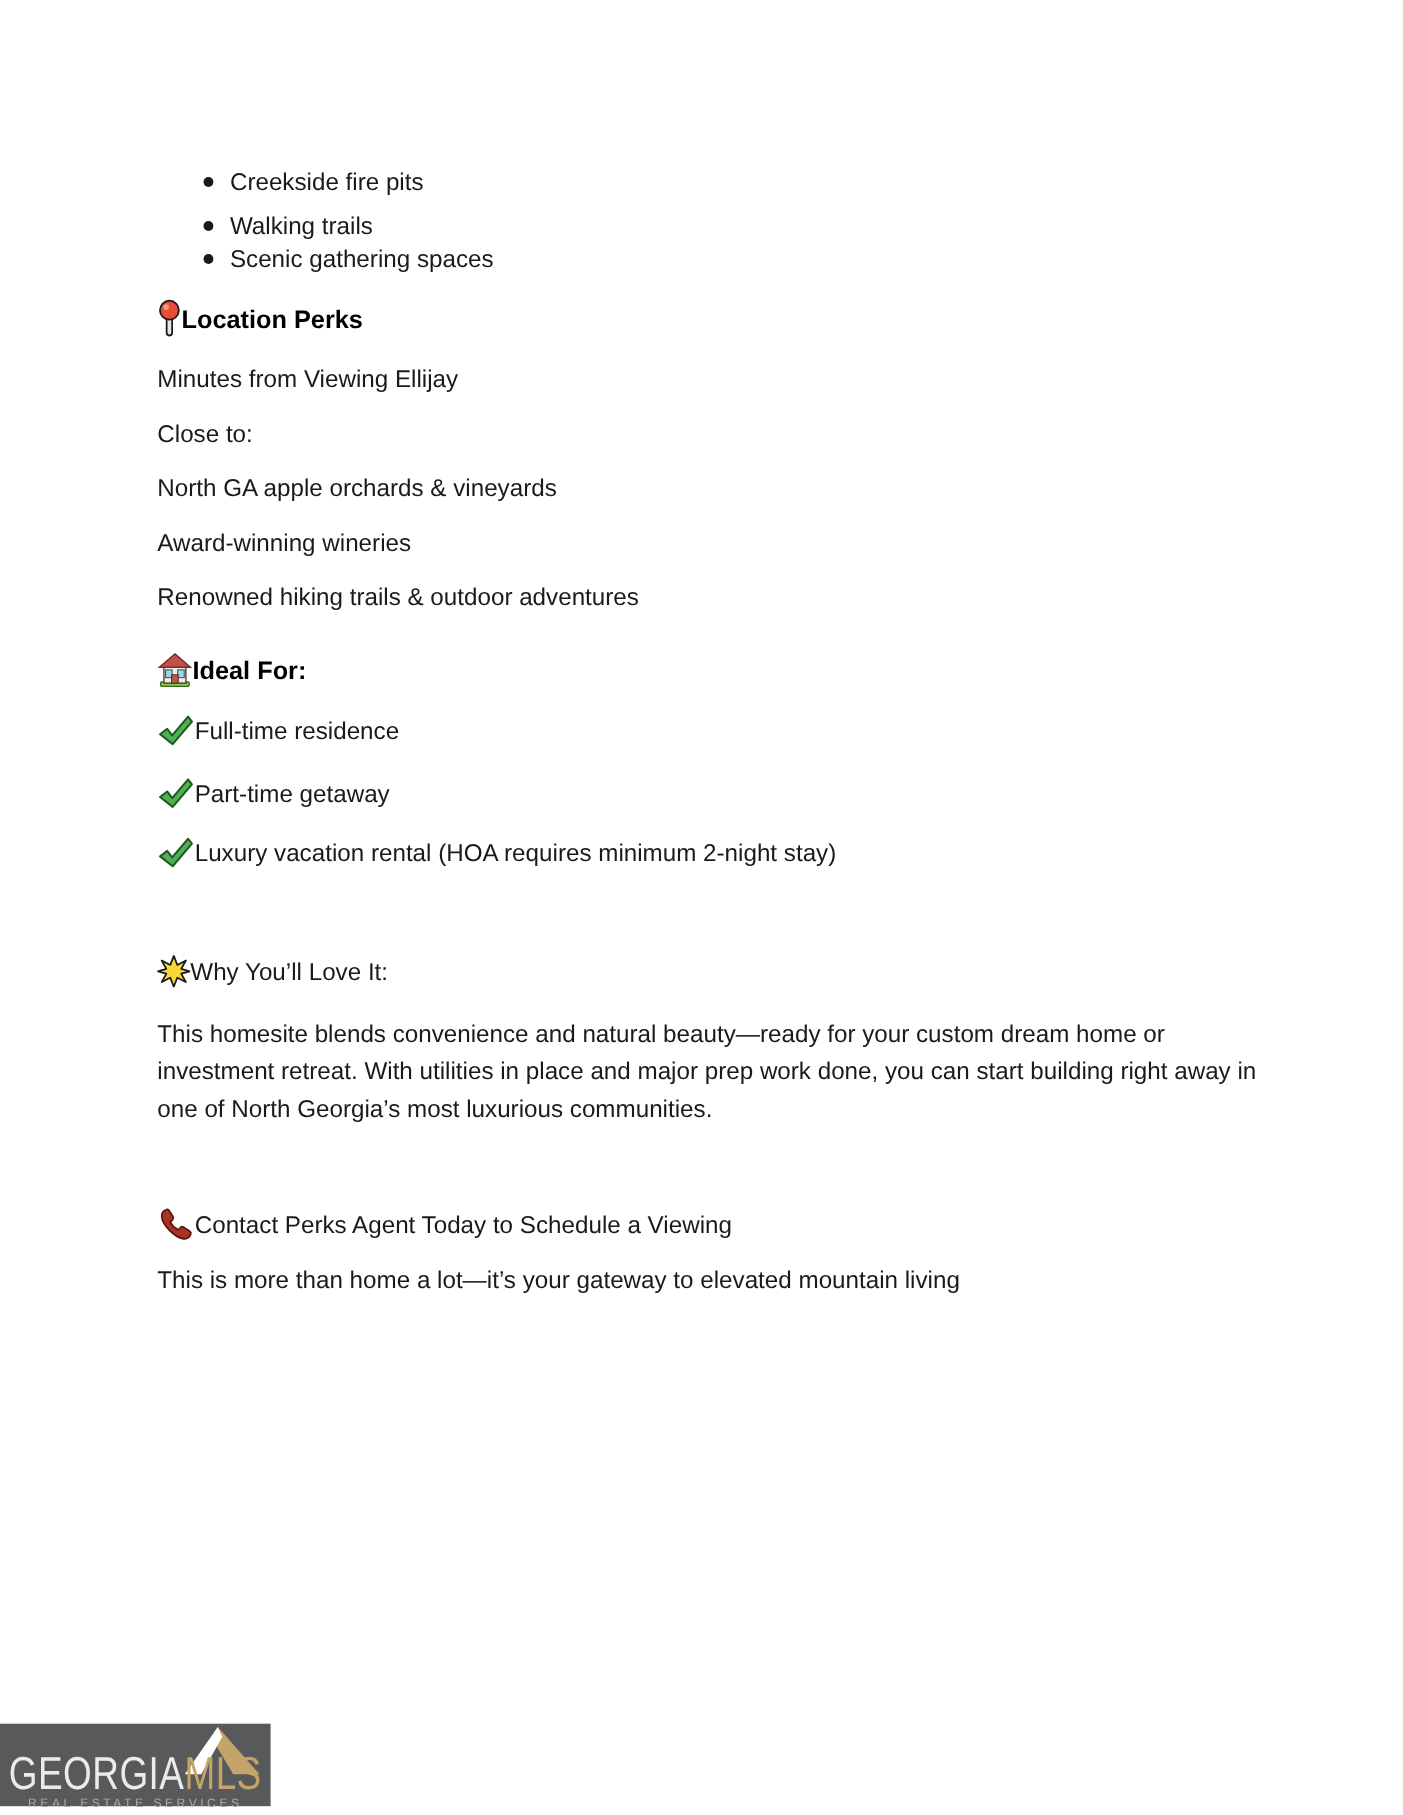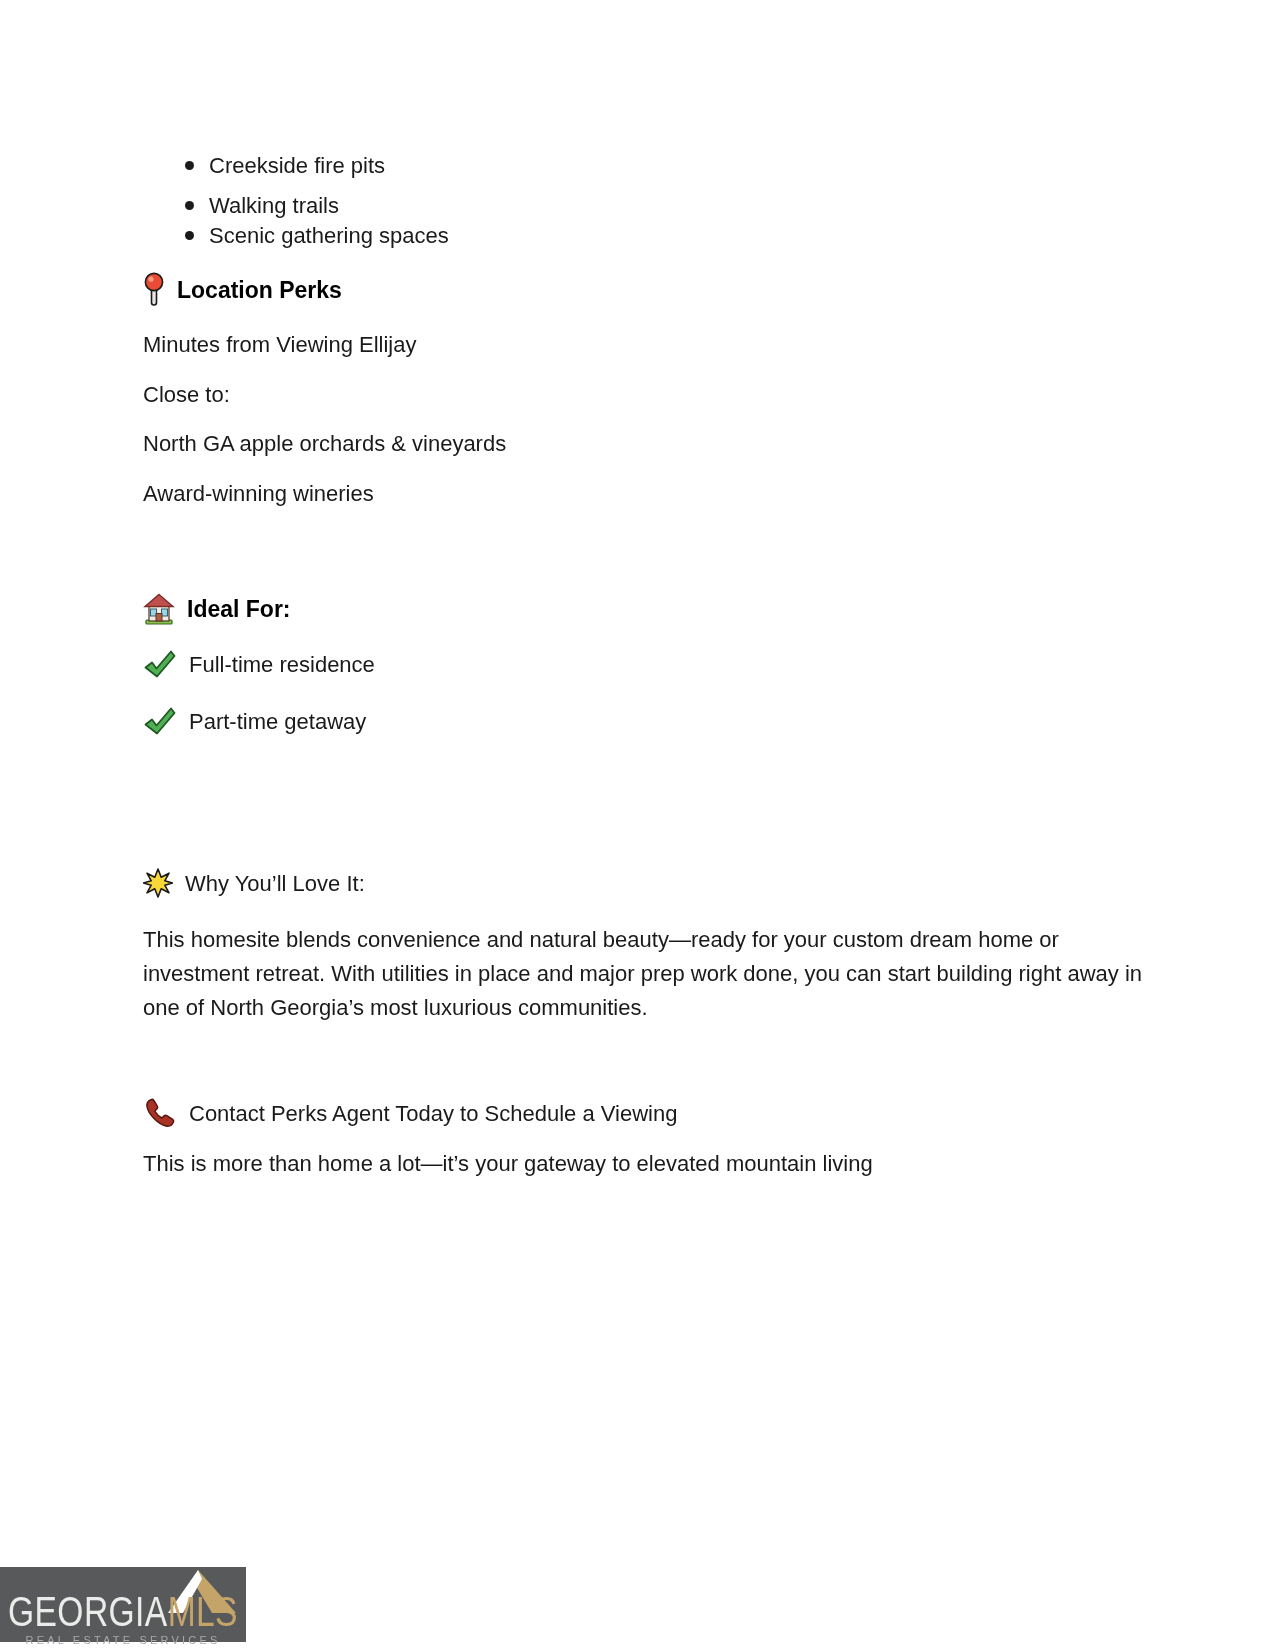--- a/index.html
+++ b/index.html
@@ -3,21 +3,21 @@
 <meta charset="utf-8">
 <style>
   html,body { margin:0; padding:0; background:#e9e9e9; }
   .page {
     position:relative; width:1275px; height:1650px; margin:0 auto;
     background:#ffffff; overflow:hidden;
     font-family:"Liberation Sans","DejaVu Sans",sans-serif;
     color:#1a1a1a;
   }
   .line { position:absolute; left:143px; font-size:22px; line-height:27px; white-space:nowrap; }
-  .row  { position:absolute; left:143px; display:flex; align-items:center; gap:12px; }
+  .row  { position:absolute; left:143px; display:flex; align-items:center; gap:0; }
   .row .txt { font-size:22px; line-height:27px; white-space:nowrap; }
   .row .txt.bold { font-weight:700; font-size:23px; color:#000000; }
   .bullet-row { position:absolute; left:185px; display:flex; align-items:center; gap:15px; font-size:22px; line-height:27px; }
   .dot { width:9px; height:9px; border-radius:50%; background:#1a1a1a; flex:none; }
   .para {
     position:absolute; left:143px; top:923px; width:1008px;
     font-size:22px; line-height:34px;
   }
   .icon { flex:none; display:flex; align-items:center; justify-content:center; }
 
@@ -63,20 +63,21 @@
         <circle cx="8" cy="7.2" r="2.6" fill="#f49b82"></circle>
       </svg>
     </span>
     <span class="txt bold">Location Perks</span>
   </div>
 
   <div class="line" style="top:331px">Minutes from Viewing Ellijay</div>
   <div class="line" style="top:381px">Close to:</div>
   <div class="line" style="top:430px">North GA apple orchards &amp; vineyards</div>
   <div class="line" style="top:480px">Award-winning wineries</div>
+  <div class="line" style="top:529px">Renowned hiking trails &amp; outdoor adventures</div>
 
   <div class="row" style="top:593px">
     <span class="icon">
       <svg width="32" height="32" viewBox="0 0 32 32">
         <rect x="3" y="27" width="26" height="4" rx="1" fill="#8bc34a" stroke="#33691e" stroke-width="1.2"></rect>
         <rect x="6" y="13" width="20" height="15" fill="#f3ece1" stroke="#4e342e" stroke-width="1.2"></rect>
         <polygon points="16,1.5 30,13.5 2,13.5" fill="#c0504d" stroke="#7b2d26" stroke-width="1.4"></polygon>
         <rect x="7.5" y="16" width="6" height="7" fill="#9ad6e8" stroke="#36606e" stroke-width="1"></rect>
         <rect x="18.5" y="16" width="6" height="7" fill="#9ad6e8" stroke="#36606e" stroke-width="1"></rect>
         <rect x="13" y="20.5" width="6" height="7.5" fill="#ad5f43" stroke="#5d3222" stroke-width="1"></rect>
@@ -93,20 +94,28 @@
     </span>
     <span class="txt">Full-time residence</span>
   </div>
   <div class="row" style="top:706px">
     <span class="icon">
       <svg width="34" height="30" viewBox="0 0 34 30">
         <path d="M2.5 18.5 L9 13.5 L13.5 19.5 L28 2.5 L31.5 7 L14 27.5 Z" fill="#50b154" stroke="#205723" stroke-width="1.8" stroke-linejoin="round"></path>
       </svg>
     </span>
     <span class="txt">Part-time getaway</span>
+  </div>
+  <div class="row" style="top:760px">
+    <span class="icon">
+      <svg width="34" height="30" viewBox="0 0 34 30">
+        <path d="M2.5 18.5 L9 13.5 L13.5 19.5 L28 2.5 L31.5 7 L14 27.5 Z" fill="#50b154" stroke="#205723" stroke-width="1.8" stroke-linejoin="round"></path>
+      </svg>
+    </span>
+    <span class="txt">Luxury vacation rental (HOA requires minimum 2-night stay)</span>
   </div>
 
   <div class="row" style="top:868px">
     <span class="icon">
       <svg width="30" height="30" viewBox="0 0 30 30">
         <path d="M15 1 L18.2 9.2 L26 5.2 L21.8 12.8 L29.5 15 L21.8 17.2 L26 24.8 L18.2 20.8 L15 29 L11.8 20.8 L4 24.8 L8.2 17.2 L0.5 15 L8.2 12.8 L4 5.2 L11.8 9.2 Z" fill="#f8d839" stroke="#1a1a1a" stroke-width="1.6" stroke-linejoin="round"></path>
       </svg>
     </span>
     <span class="txt">Why You’ll Love It:</span>
   </div>

